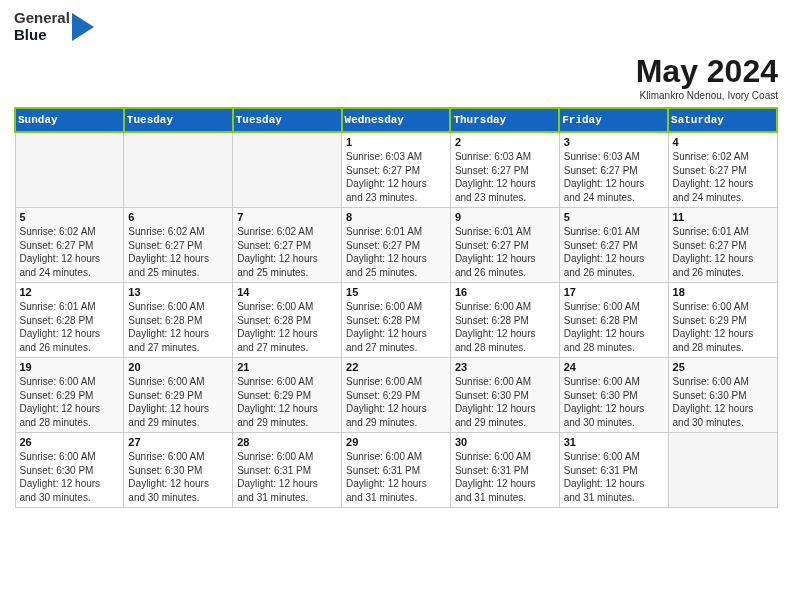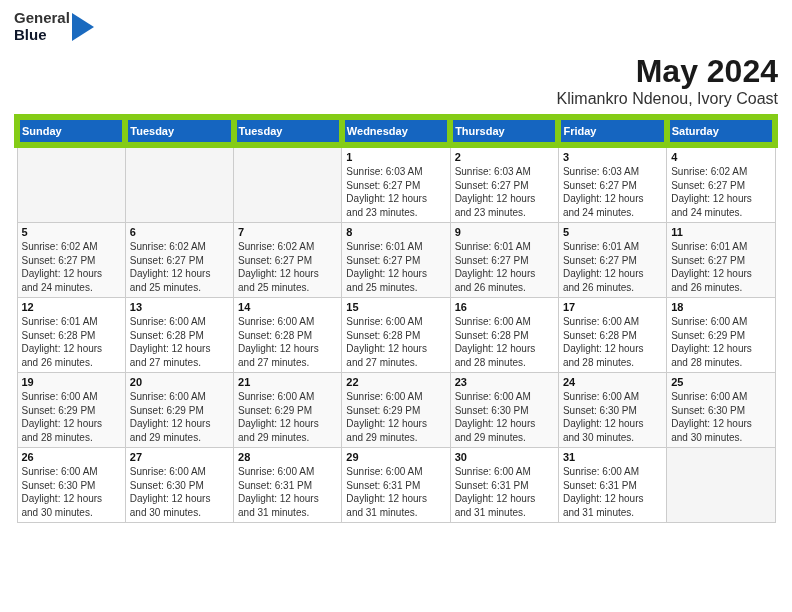--- a/index.html
+++ b/index.html
@@ -44,36 +44,37 @@
     .title-block {
       text-align: right;
     }
     .title-block .month-year {
       font-size: 32px;
       font-weight: bold;
       color: #1a1a1a;
       margin-top: 43px;
     }
     .title-block .location {
-      font-size: 16px;
+      font-size: 10px;
       color: #333;
     }
     .calendar {
       width: 100%;
       border-collapse: collapse;
       border: 1px solid #ccc;
       font-size: 9.5px;
     }
     .calendar th {
       background: #1565c0;
       color: #fff;
       text-align: left;
       padding: 5px 2px;
       font-size: 11px;
-      border: 6px solid #84cc16;
+      border: 2px solid #84cc16;
+      font-family: Liberation Mono, monospace;
     }
     .calendar td {
       vertical-align: top;
       border: 1px solid #ccc;
       padding: 3px 4px;
       width: calc(100% / 7);
       min-height: 80px;
       background: #fff;
     }
     .calendar td.empty {

